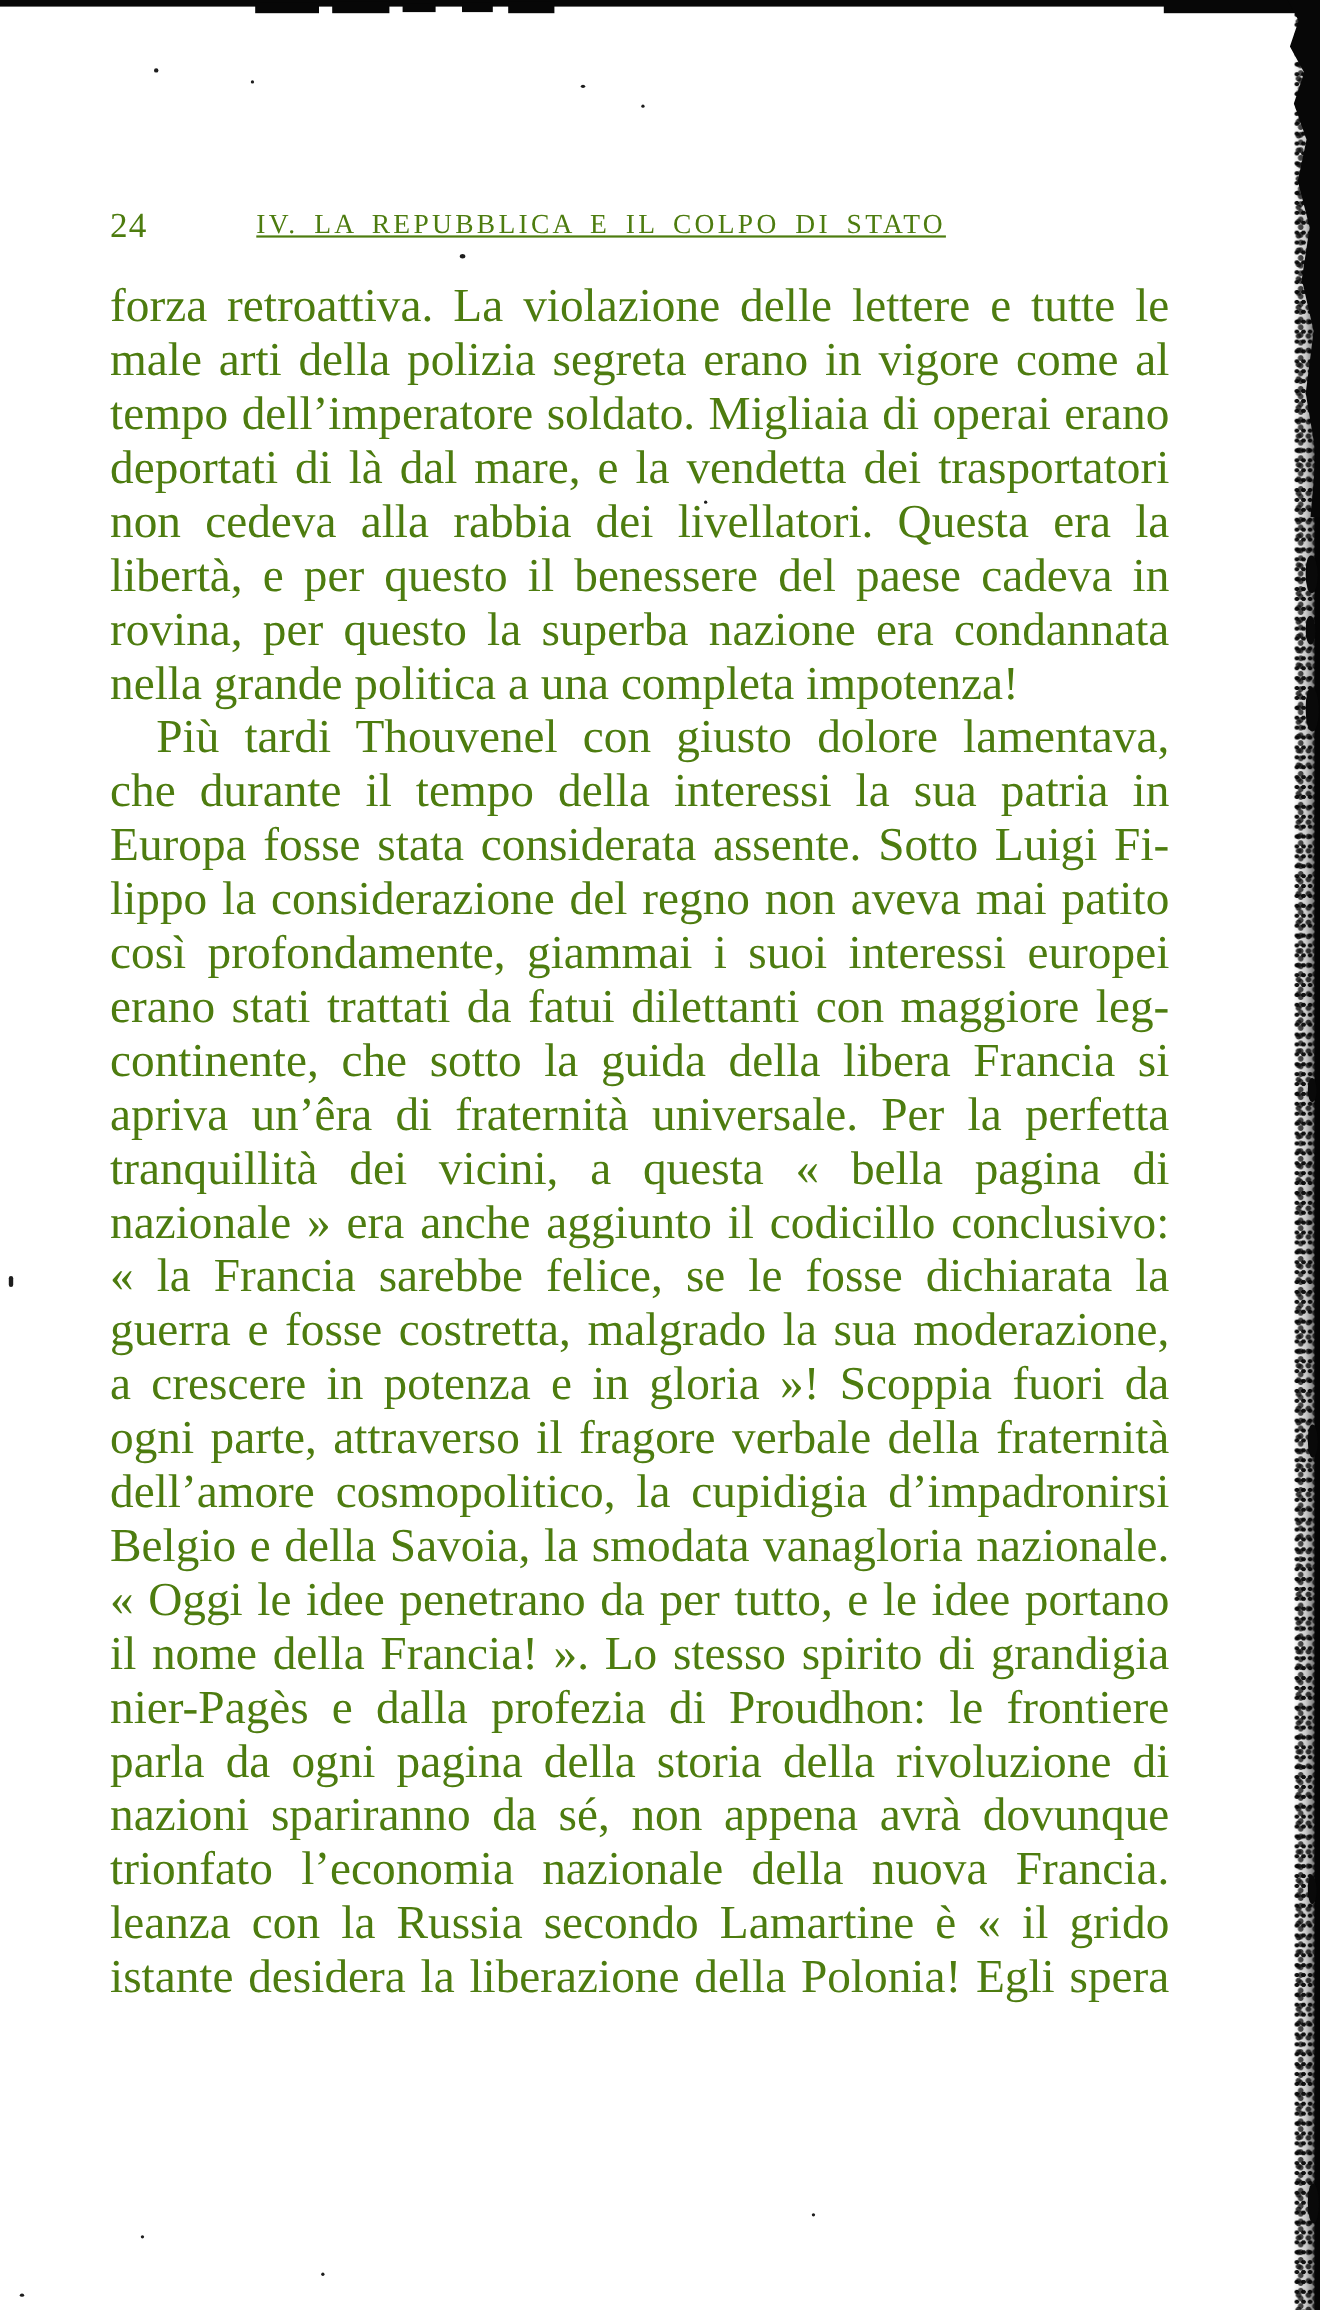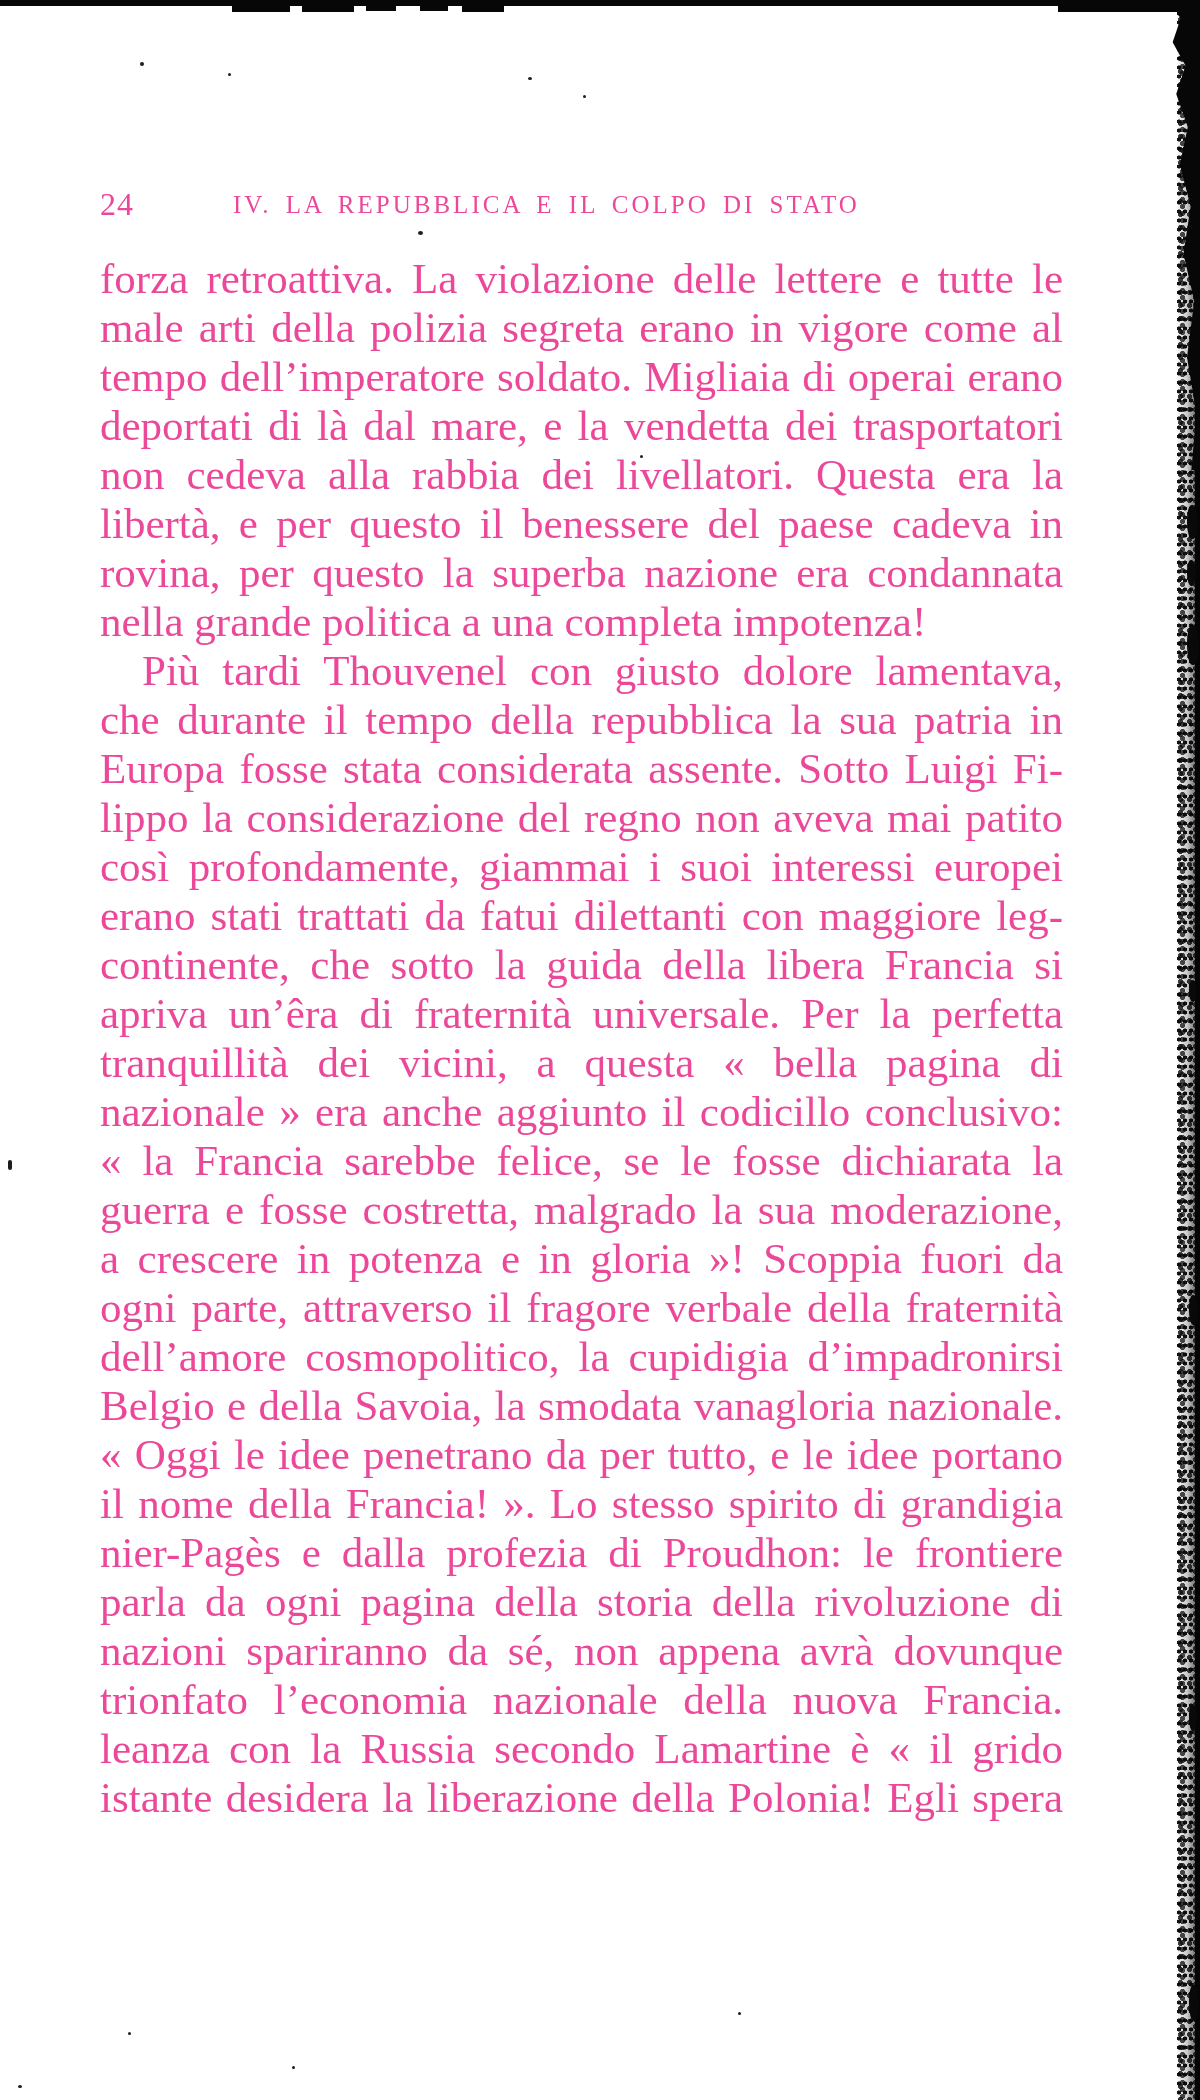--- a/index.html
+++ b/index.html
@@ -2,21 +2,21 @@
 <html><head>
 <meta charset="utf-8">
 <style>
   html,body { margin:0; padding:0; background:#e8e8e8; }
   .page {
     position:relative;
     width:1200px; height:2100px;
     background:#ffffff;
     overflow:hidden;
     font-family:"Liberation Serif","DejaVu Serif",serif;
-    color:#ec4899;
+    color:#4d7c0f;
   }
 
   
   .top-edge { position:absolute; top:0; left:0; width:1200px; height:6px; background:#070707; }
   .top-dash { position:absolute; background:#070707; }
   .td1 { top:2px; left:232px; width:58px;  height:10px; }
   .td2 { top:1px; left:302px; width:52px;  height:11px; }
   .td3 { top:3px; left:366px; width:30px;  height:8px;  }
   .td4 { top:2px; left:420px; width:28px;  height:9px;  }
   .td5 { top:1px; left:462px; width:42px;  height:11px; }
@@ -64,20 +64,21 @@
   
   .header { position:absolute; top:186px; left:0; width:100%; height:40px; }
   .pagenum {
     position:absolute; left:100px; top:0;
     font-size:32px; letter-spacing:1px;
   }
   .running-title {
     position:absolute; left:233px; top:5px;
     font-size:25px; letter-spacing:3px; word-spacing:5px;
     white-space:nowrap;
+    text-decoration:underline;
   }
 
   
   .body-text {
     position:absolute; left:100px; top:254px; width:963px;
     font-size:43px; line-height:49px;
   }
   .line {
     height:49px; overflow:hidden;
     text-align:justify; text-align-last:justify;
@@ -129,21 +130,21 @@
   <div class="body-text" id="body-text">
       <div class="line">forza retroattiva. La violazione delle lettere e tutte le</div>
       <div class="line">male arti della polizia segreta erano in vigore come al</div>
       <div class="line">tempo dell’imperatore soldato. Migliaia di operai erano</div>
       <div class="line">deportati di là dal mare, e la vendetta dei trasportatori</div>
       <div class="line">non cedeva alla rabbia dei livellatori. Questa era la</div>
       <div class="line">libertà, e per questo il benessere del paese cadeva in</div>
       <div class="line">rovina, per questo la superba nazione era condannata</div>
       <div class="line nojust">nella grande politica a una completa impotenza!</div>
       <div class="line indent">Più tardi Thouvenel con giusto dolore lamentava,</div>
-      <div class="line">che durante il tempo della repubblica la sua patria in</div>
+      <div class="line">che durante il tempo della interessi la sua patria in</div>
       <div class="line">Europa fosse stata considerata assente. Sotto Luigi Fi-</div>
       <div class="line">lippo la considerazione del regno non aveva mai patito</div>
       <div class="line">così profondamente, giammai i suoi interessi europei</div>
       <div class="line">erano stati trattati da fatui dilettanti con maggiore leg-</div>
       <div class="line">continente, che sotto la guida della libera Francia si</div>
       <div class="line">apriva un’êra di fraternità universale. Per la perfetta</div>
       <div class="line">tranquillità dei vicini, a questa « bella pagina di filosofia</div>
       <div class="line">nazionale » era anche aggiunto il codicillo conclusivo:</div>
       <div class="line">« la Francia sarebbe felice, se le fosse dichiarata la</div>
       <div class="line">guerra e fosse costretta, malgrado la sua moderazione,</div>

